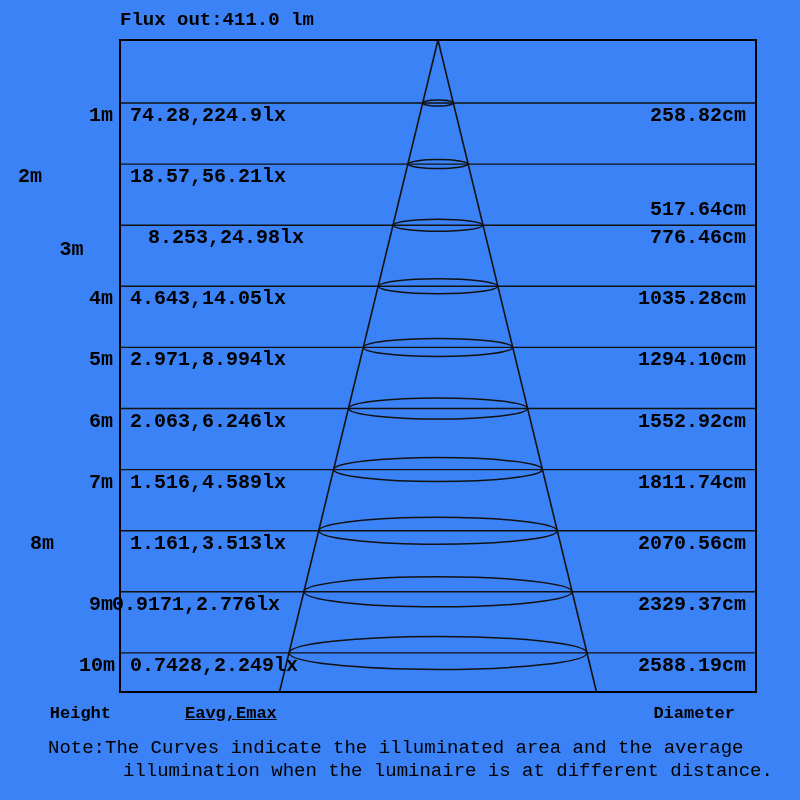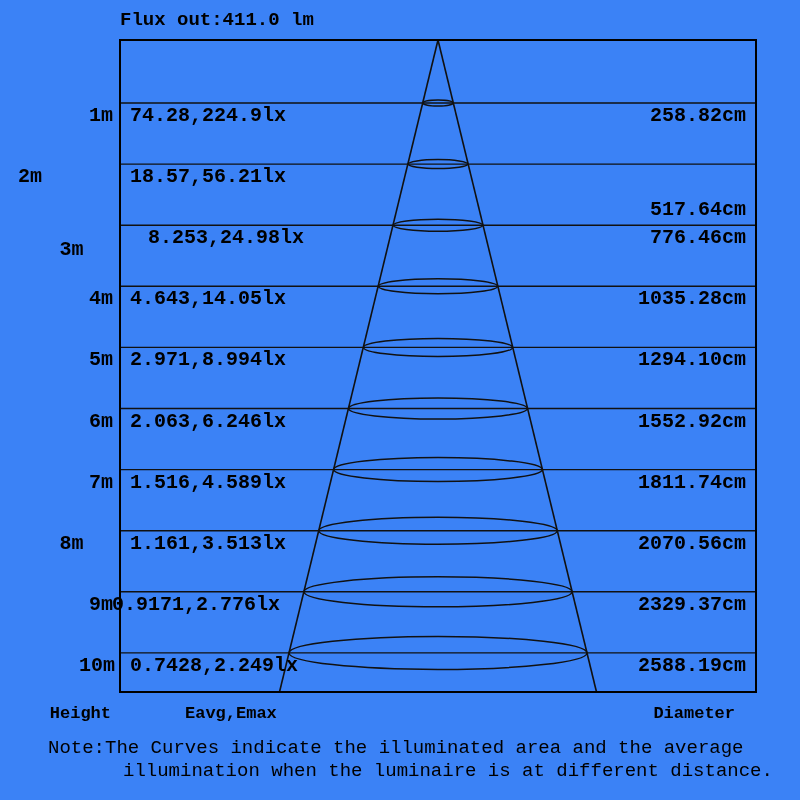--- a/index.html
+++ b/index.html
@@ -61,30 +61,30 @@
       <div class="abs rowtext" style="right: 54px; top: 288.3px; text-align: right;">1035.28cm</div>
       <div class="abs rowtext" style="left: 30px; top: 349.4px; width: 83px; text-align: right;">5m</div>
       <div class="abs rowtext" style="left: 130px; top: 349.4px;">2.971,8.994lx</div>
       <div class="abs rowtext" style="right: 54px; top: 349.4px; text-align: right;">1294.10cm</div>
       <div class="abs rowtext" style="left: 30px; top: 410.5px; width: 83px; text-align: right;">6m</div>
       <div class="abs rowtext" style="left: 130px; top: 410.5px;">2.063,6.246lx</div>
       <div class="abs rowtext" style="right: 54px; top: 410.5px; text-align: right;">1552.92cm</div>
       <div class="abs rowtext" style="left: 30px; top: 471.6px; width: 83px; text-align: right;">7m</div>
       <div class="abs rowtext" style="left: 130px; top: 471.6px;">1.516,4.589lx</div>
       <div class="abs rowtext" style="right: 54px; top: 471.6px; text-align: right;">1811.74cm</div>
-      <div class="abs rowtext" style="left: 30px; top: 532.7px; width: 83px; text-align: center;">8m</div>
+      <div class="abs rowtext" style="left: 30px; top: 532.7px; width: 83px; text-align: left;">8m</div>
       <div class="abs rowtext" style="left: 130px; top: 532.7px;">1.161,3.513lx</div>
       <div class="abs rowtext" style="right: 54px; top: 532.7px; text-align: right;">2070.56cm</div>
       <div class="abs rowtext" style="left: 30px; top: 593.8px; width: 83px; text-align: right;">9m</div>
       <div class="abs rowtext" style="left: 112px; top: 593.8px;">0.9171,2.776lx</div>
       <div class="abs rowtext" style="right: 54px; top: 593.8px; text-align: right;">2329.37cm</div>
       <div class="abs rowtext" style="left: 32px; top: 654.9px; width: 83px; text-align: right;">10m</div>
       <div class="abs rowtext" style="left: 130px; top: 654.9px;">0.7428,2.249lx</div>
       <div class="abs rowtext" style="right: 54px; top: 654.9px; text-align: right;">2588.19cm</div>
     </div>
 
   <div class="abs footertext ra" style="left:30px;top:704px;width:81px;">Height</div>
-  <div class="abs footertext" style="left:185px;top:704px;">Eavg,Emax</div>
+  <div class="abs footertext" style="left:185px;top:704px;text-decoration:underline;">Eavg,Emax</div>
   <div class="abs footertext ra" style="right:65px;top:704px;">Diameter</div>
 
   <div class="abs notetext" style="left:123px;top:760px;">illumination when the luminaire is at different distance.</div>
   <div class="abs notetext" style="left:48px;top:737px;">Note:The Curves indicate the illuminated area and the average</div>
 </div>
 
 </body></html>

